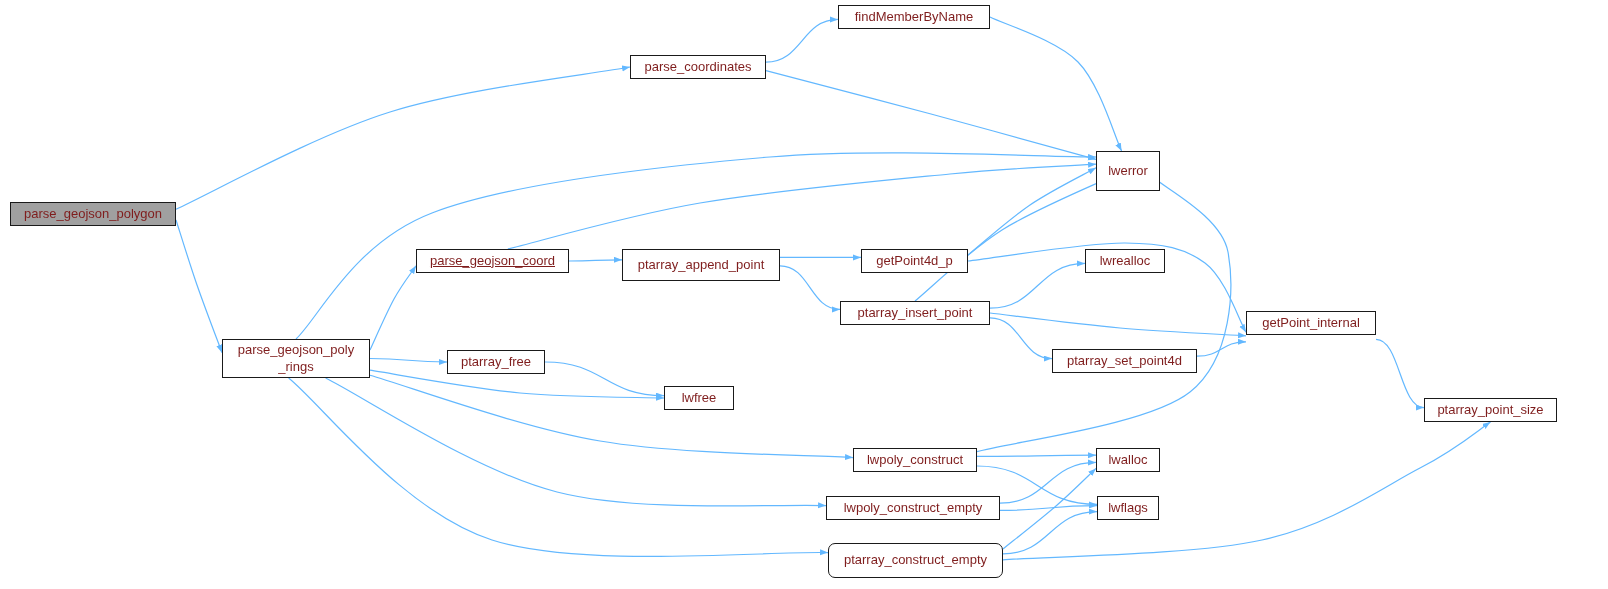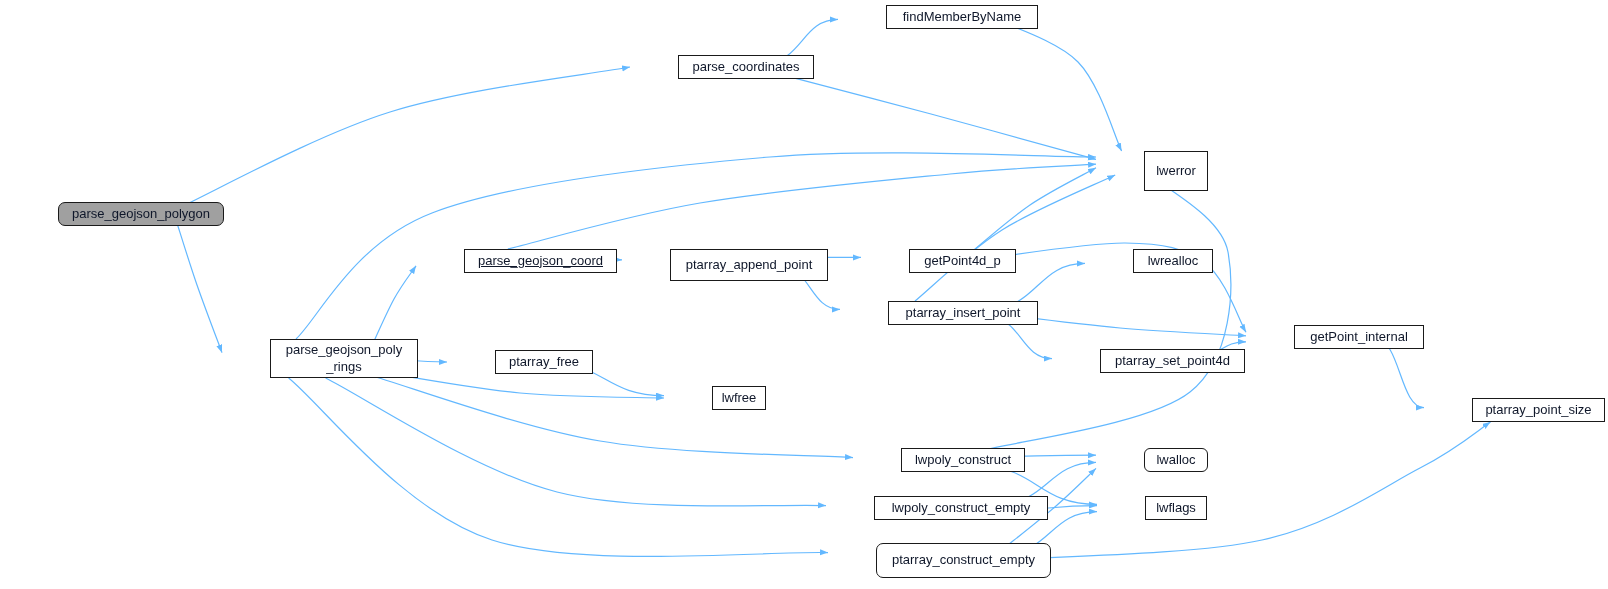--- a/index.html
+++ b/index.html
@@ -19,31 +19,30 @@
     position: absolute;
     left: 0;
     top: 0;
     z-index: 1;
   }
   .node {
     position: absolute;
     box-sizing: border-box;
     border: 1px solid #1a1a1a;
     background: #ffffff;
-    color: #0f172a;
+    color: #7f1d1d;
     font-size: 13px;
     line-height: 1.25;
     display: flex;
     align-items: center;
     justify-content: center;
     text-align: center;
     white-space: pre-line;
     z-index: 2;
     cursor: pointer;
-    margin-left: 48px;
   }
   .node.highlight {
     background: #a0a0a0;
     cursor: default;
   }
   .edge {
     fill: none;
     stroke-width: 1.2px;
   }
 </style>
@@ -86,34 +85,34 @@
         <path d="M977,456.4 C1036.5,456.4 1036.5,455.2 1096,455.2" class="edge" stroke="#63b8ff" marker-end="url(#arrow)"></path>
         <path d="M977,451.6 C1012.5,441.6666666666667 1148.1666666666667,425.26666666666665 1190,392 C1231.8333333333333,358.73333333333335 1234.6,288.1666666666667 1228,252 C1221.4,215.83333333333334 1163.3333333333335,187.83333333333334 1150.4,175" class="edge" stroke="#63b8ff" marker-end="url(#arrow)"></path>
         <path d="M977,466 C1037,466 1037,504.4 1097,504.4" class="edge" stroke="#63b8ff" marker-end="url(#arrow)"></path>
         <path d="M1000,503.2 C1048,503.2 1048,462.4 1096,462.4" class="edge" stroke="#63b8ff" marker-end="url(#arrow)"></path>
         <path d="M1000,510.4 C1048.5,510.4 1048.5,505.6 1097,505.6" class="edge" stroke="#63b8ff" marker-end="url(#arrow)"></path>
         <path d="M1003,549 C1011.8333333333334,541.8333333333334 1040.5,519.4333333333334 1056,506 C1071.5,492.56666666666666 1089.3333333333333,474.66666666666663 1096,468.4" class="edge" stroke="#63b8ff" marker-end="url(#arrow)"></path>
         <path d="M1003,553.8 C1050,553.8 1050,511.6 1097,511.6" class="edge" stroke="#63b8ff" marker-end="url(#arrow)"></path>
         <path d="M1003,559.8 C1046.1666666666667,556.5 1192.5,555.3 1262,540 C1331.5,524.7 1381.9166666666667,487.6666666666667 1420,468 C1458.0833333333333,448.3333333333333 1478.75,429.6666666666667 1490.5,422" class="edge" stroke="#63b8ff" marker-end="url(#arrow)"></path>
       </g>
   </svg>
-<div class="node highlight" style="left: 10px; top: 202px; width: 166px; height: 24px; border-radius: 7px;">parse_geojson_polygon</div>
+<div class="node highlight" style="left: 10px; top: 202px; width: 166px; height: 24px;">parse_geojson_polygon</div>
     <div class="node" style="left: 838px; top: 5px; width: 152px; height: 24px;">findMemberByName</div>
     <div class="node" style="left: 630px; top: 55px; width: 136px; height: 24px;">parse_coordinates</div>
     <div class="node" style="left: 1096px; top: 151px; width: 64px; height: 40px;">lwerror</div>
     <div class="node" style="left: 416px; top: 249px; width: 153px; height: 24px; text-decoration: underline;">parse_geojson_coord</div>
     <div class="node" style="left: 622px; top: 249px; width: 158px; height: 32px;">ptarray_append_point</div>
     <div class="node" style="left: 861px; top: 249px; width: 107px; height: 24px;">getPoint4d_p</div>
     <div class="node" style="left: 1085px; top: 249px; width: 80px; height: 24px;">lwrealloc</div>
     <div class="node" style="left: 840px; top: 301px; width: 150px; height: 24px;">ptarray_insert_point</div>
     <div class="node" style="left: 222px; top: 339px; width: 148px; height: 39px;">parse_geojson_poly
 _rings</div>
     <div class="node" style="left: 447px; top: 350px; width: 98px; height: 24px;">ptarray_free</div>
     <div class="node" style="left: 1052px; top: 349px; width: 145px; height: 24px;">ptarray_set_point4d</div>
-    <div class="node" style="left: 1246px; top: 325px; width: 130px; height: 24px;">getPoint_internal</div>
-    <div class="node" style="left: 664px; top: 386px; width: 54px; height: 24px;">lwfree</div>
+    <div class="node" style="left: 1246px; top: 311px; width: 130px; height: 24px;">getPoint_internal</div>
+    <div class="node" style="left: 664px; top: 386px; width: 70px; height: 24px;">lwfree</div>
     <div class="node" style="left: 1424px; top: 398px; width: 133px; height: 24px;">ptarray_point_size</div>
     <div class="node" style="left: 853px; top: 448px; width: 124px; height: 24px;">lwpoly_construct</div>
-    <div class="node" style="left: 1096px; top: 448px; width: 64px; height: 24px; border-radius: 6px;">lwalloc</div>
+    <div class="node" style="left: 1096px; top: 448px; width: 64px; height: 24px;">lwalloc</div>
     <div class="node" style="left: 826px; top: 496px; width: 174px; height: 24px;">lwpoly_construct_empty</div>
     <div class="node" style="left: 1097px; top: 496px; width: 62px; height: 24px;">lwflags</div>
     <div class="node" style="left: 828px; top: 543px; width: 175px; height: 35px; border-radius: 7px;">ptarray_construct_empty</div>
   </div>
 
 </body></html>

